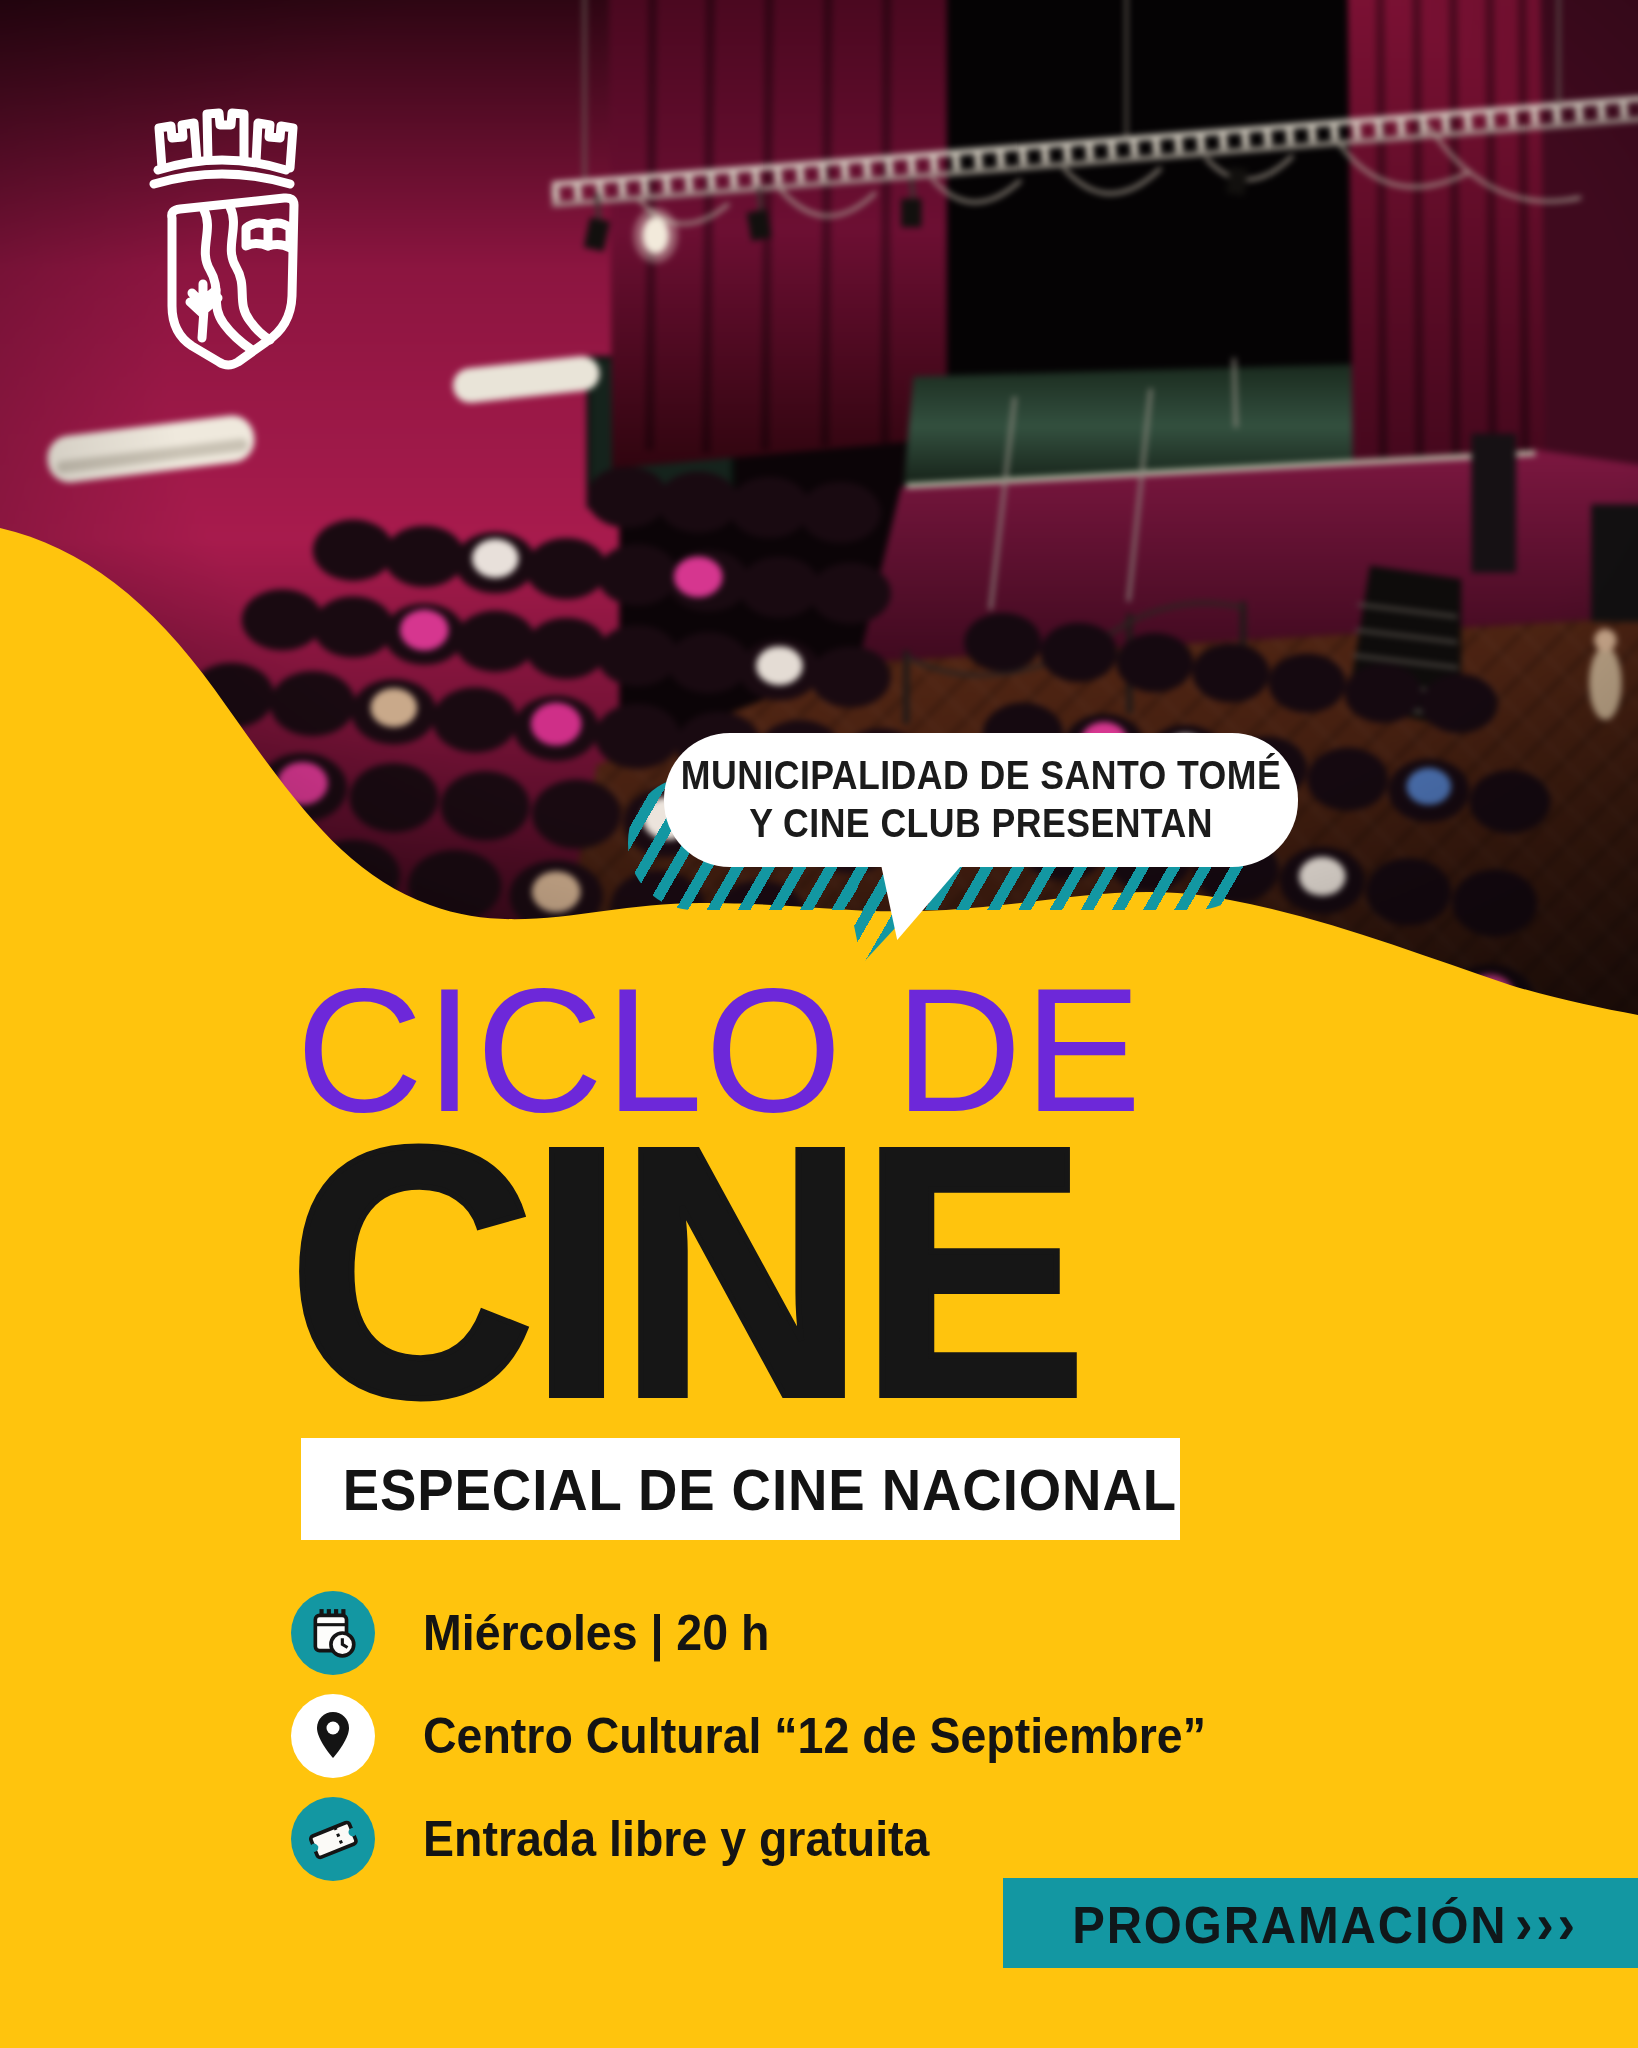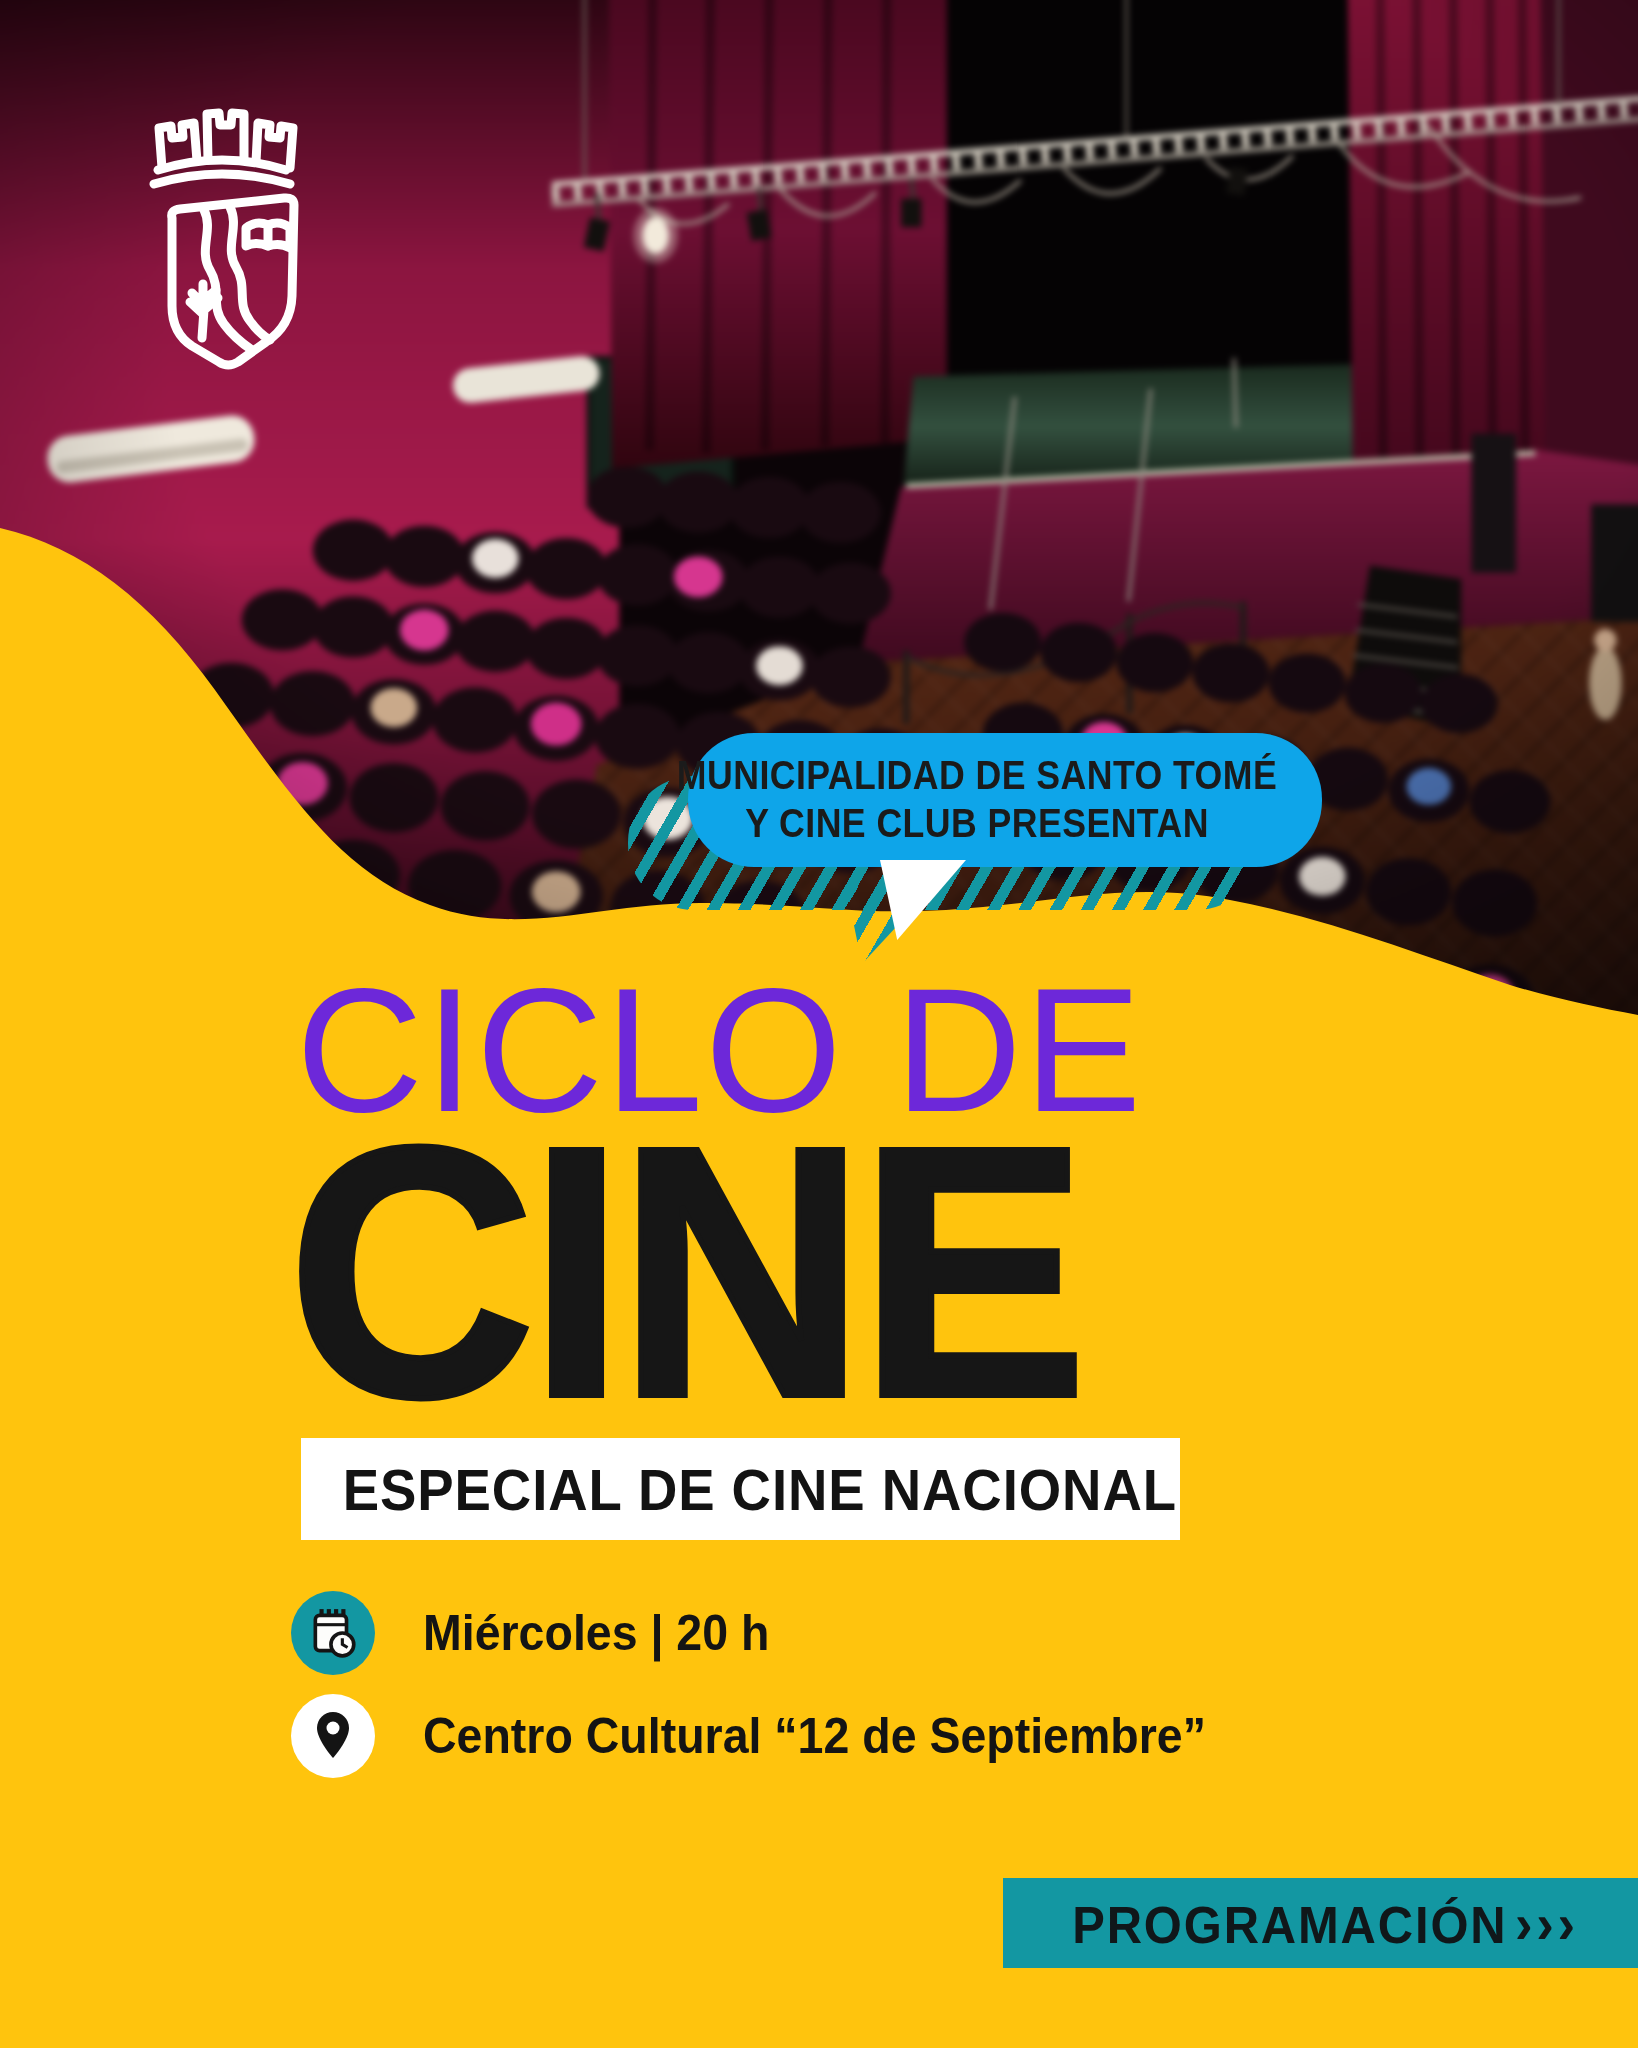--- a/index.html
+++ b/index.html
@@ -21,22 +21,22 @@
   .bubble-shadow{
     position:absolute;left:628px;top:776px;width:634px;height:134px;border-radius:66px;
     background:repeating-linear-gradient(120deg,#1397A2 0 11px,rgba(0,0,0,0) 11px 27px);
   }
   .bubble-shadow-tail{
     position:absolute;left:846px;top:886px;width:88px;height:78px;
     clip-path:polygon(0 0,100% 0,18% 100%);
     background:repeating-linear-gradient(120deg,#1397A2 0 11px,rgba(0,0,0,0) 11px 27px);
   }
   .bubble{
-    position:absolute;left:688px;top:733px;width:634px;height:134px;border-radius:66px;
-    background:#0ea5e9;display:flex;align-items:center;justify-content:flex-end;
+    position:absolute;left:664px;top:733px;width:634px;height:134px;border-radius:66px;
+    background:#ffffff;display:flex;align-items:center;justify-content:center;
   }
   .bubble-tail{
     position:absolute;left:880px;top:860px;width:86px;height:80px;background:#ffffff;
     clip-path:polygon(0 0,100% 0,20% 100%);
   }
   .bubble-text{
     text-align:center;color:#1b1b1b;font-weight:bold;font-size:41px;line-height:1.16;
     letter-spacing:.5px;transform:scaleX(.87);white-space:nowrap;
   }
   
@@ -376,20 +376,33 @@
     <div class="info-row">
       <div class="badge white">
         <svg width="44" height="56" viewBox="0 0 44 56">
           <path d="M22,4 C13,4 6,11 6,20 c0,12 16,30 16,30 s16,-18 16,-30 C38,11 31,4 22,4 Z" fill="#141414"></path>
           <circle cx="22" cy="20" r="6.5" fill="#ffffff"></circle>
         </svg>
       </div>
       <span class="info-label">Centro Cultural “12 de Septiembre”</span>
     </div>
 
+    <div class="info-row">
+      <div class="badge teal">
+        <svg width="54" height="46" viewBox="0 0 52 44">
+          <g transform="rotate(-22 26 22)">
+            <rect x="6" y="12" width="40" height="22" rx="3" fill="#fbfaf7" stroke="#141414" stroke-width="3.5"></rect>
+            <line x1="32" y1="12" x2="32" y2="34" stroke="#141414" stroke-width="3" stroke-dasharray="3 4"></line>
+            <circle cx="6" cy="23" r="4" fill="#1397A2"></circle>
+            <circle cx="46" cy="23" r="4" fill="#1397A2"></circle>
+          </g>
+        </svg>
+      </div>
+      <span class="info-label">Entrada libre y gratuita</span>
+    </div>
 
   </div>
 
   <div class="cta">
     <div class="cta-inner">
       <span class="cta-label">PROGRAMACIÓN</span>
       <span class="cta-arrows">›››</span>
     </div>
   </div>
 

